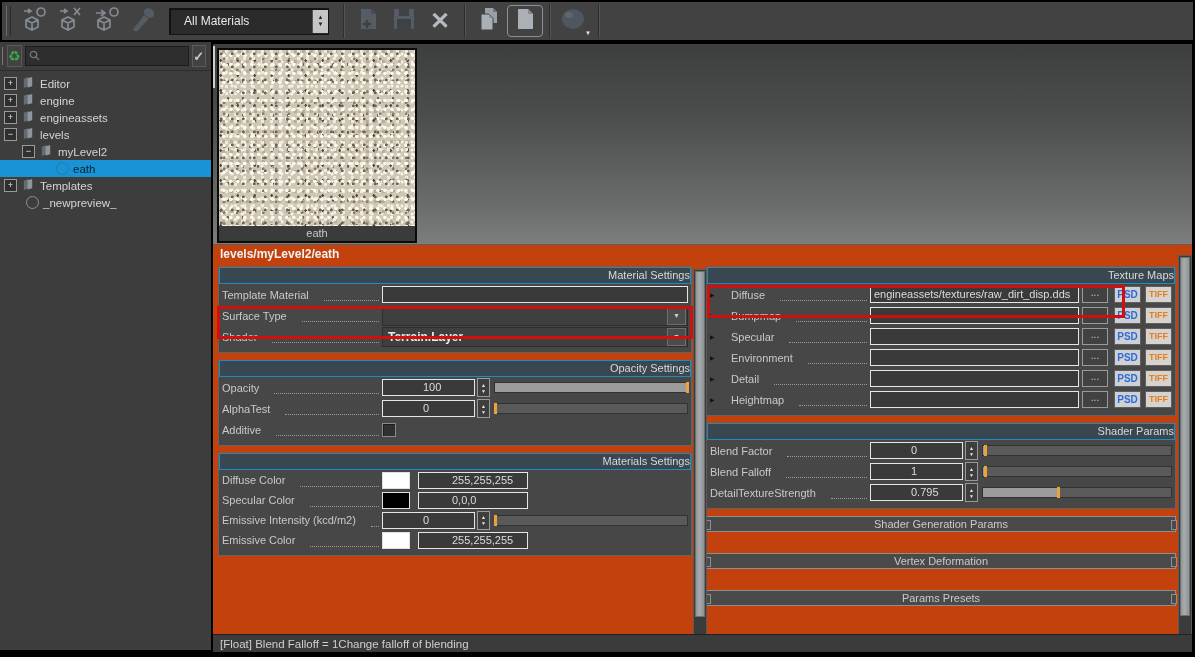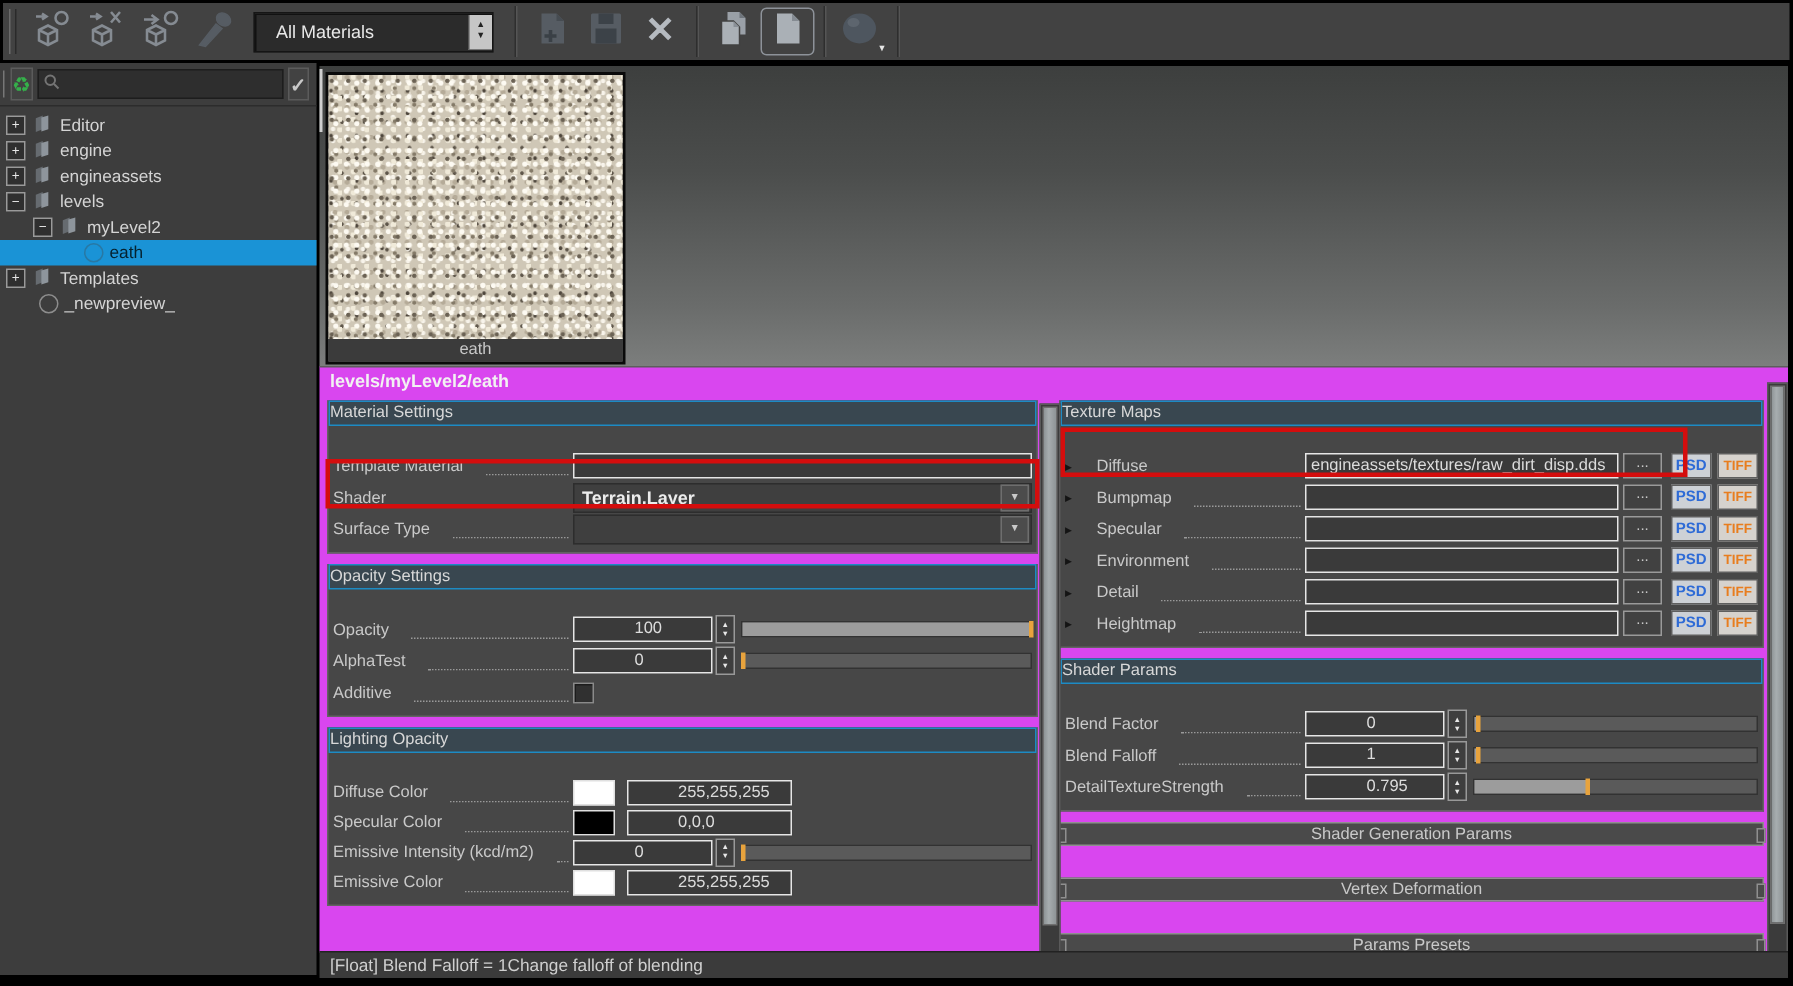--- a/index.html
+++ b/index.html
@@ -46,27 +46,27 @@
       radial-gradient(circle at 70% 60%, #fdfaf2 1.5px, transparent 2px),
       radial-gradient(circle at 40% 80%, #847a68 1.1px, transparent 1.6px),
       radial-gradient(circle at 85% 20%, #f0ead9 1.7px, transparent 2.2px),
       radial-gradient(circle at 10% 70%, #4e463c 1px, transparent 1.5px),
       radial-gradient(circle at 55% 15%, #b5ab98 1.4px, transparent 1.9px),
       radial-gradient(circle at 30% 50%, #f7f3ea 1.2px, transparent 1.8px),
       radial-gradient(circle at 60% 85%, #5e564a 1px, transparent 1.4px);
     background-size:11px 13px,7px 9px,13px 11px,9px 7px,17px 15px,8px 10px,10px 8px,15px 17px;}
   #preview-caption{height:15px;background:#3b3b3b;color:#c8c8c8;font-size:11px;text-align:center;line-height:15px;}
   
-  #props{position:absolute;left:213px;top:244px;width:979px;height:390px;background:#d946ef;border-top:1px solid #5d5d5d;}
+  #props{position:absolute;left:213px;top:244px;width:979px;height:390px;background:#c2410c;border-top:1px solid #5d5d5d;}
   #bc-title{position:absolute;left:7px;top:2px;font-size:12px;font-weight:bold;color:#f2f2f2;}
   .col{position:absolute;top:22px;}
   #col-left{left:5px;width:474px;}
   #col-right{left:493px;width:470px;}
   .sec{border:1px solid #636363;border-top:none;padding-bottom:5px;margin-bottom:7px;background:#474747;}
-  .sec-h{height:15px;background:#394750;border:1px solid #1d8bc4;color:#d8d8d8;font-size:11px;text-align:left;line-height:15px;margin-bottom:16px;}
+  .sec-h{height:15px;background:#394750;border:1px solid #1d8bc4;color:#d8d8d8;font-size:11px;text-align:right;line-height:15px;margin-bottom:0;}
   .row{display:flex;align-items:center;height:21px;padding:0 3px;}
   .row20{height:20px;}
   .lz{width:160px;display:flex;align-items:center;flex-shrink:0;overflow:hidden;gap:12px;}
   .lbl{font-size:11px;color:#c9c9c9;white-space:nowrap;}
   .dots{flex:1;border-bottom:1px dotted #9a9a9a;margin:6px 3px 0 3px;height:6px;}
   .arr{width:9px;color:#141414;font-size:6px;flex-shrink:0;}
   .tin{height:15px;background:#3a3a3a;border:1px solid #e6e6e6;color:#dcdcdc;font-size:11px;padding:0 3px;line-height:15px;overflow:hidden;white-space:nowrap;}
   .grow{flex:1;}
   .combo{flex:1;height:18px;background:#3f3f3f;border:1px solid #2d2d2d;display:flex;align-items:center;}
   .combo .cv{flex:1;padding-left:5px;color:#ececec;font-size:12px;font-weight:bold;height:16px;line-height:16px;}
@@ -314,38 +314,38 @@
       <div class="sec-h">Material Settings</div>
       <div class="row">
         <span class="lz">
             <span class="lbl">Template Material</span>
             <span class="dots"></span>
           </span>
         <div class="tin grow"></div>
       </div>
       <div class="row">
         <span class="lz">
+            <span class="lbl">Surface Type</span>
+            <span class="dots"></span>
+          </span>
+        <div class="combo">
+          <span class="cv plain"></span>
+          <span class="cbtn">▼</span>
+        </div>
+      </div>
+      <div class="row">
+        <span class="lz">
             <span class="lbl">Shader</span>
             <span class="dots"></span>
           </span>
         <div class="combo">
           <span class="cv">Terrain.Layer</span>
           <span class="cbtn">▼</span>
         </div>
       </div>
-      <div class="row">
-        <span class="lz">
-            <span class="lbl">Surface Type</span>
-            <span class="dots"></span>
-          </span>
-        <div class="combo">
-          <span class="cv plain"></span>
-          <span class="cbtn">▼</span>
-        </div>
-      </div>
     </div>
 
     <div class="sec">
       <div class="sec-h">Opacity Settings</div>
       <div class="row">
         <span class="lz">
             <span class="lbl">Opacity</span>
             <span class="dots"></span>
           </span>
         <div class="tin num">100</div>
@@ -375,21 +375,21 @@
         <span class="lz">
             <span class="lbl">Additive</span>
             <span class="dots"></span>
           </span>
         <div class="chk"></div>
         <span class="grow"></span>
       </div>
     </div>
 
     <div class="sec">
-      <div class="sec-h">Lighting Opacity</div>
+      <div class="sec-h">Materials Settings</div>
       <div class="row row20">
         <span class="lz">
             <span class="lbl">Diffuse Color</span>
             <span class="dots"></span>
           </span>
         <div class="swatch" style="background: rgb(255, 255, 255);"></div>
         <div class="tin cval">255,255,255</div>
         <span class="grow"></span>
       </div>
       <div class="row row20">

